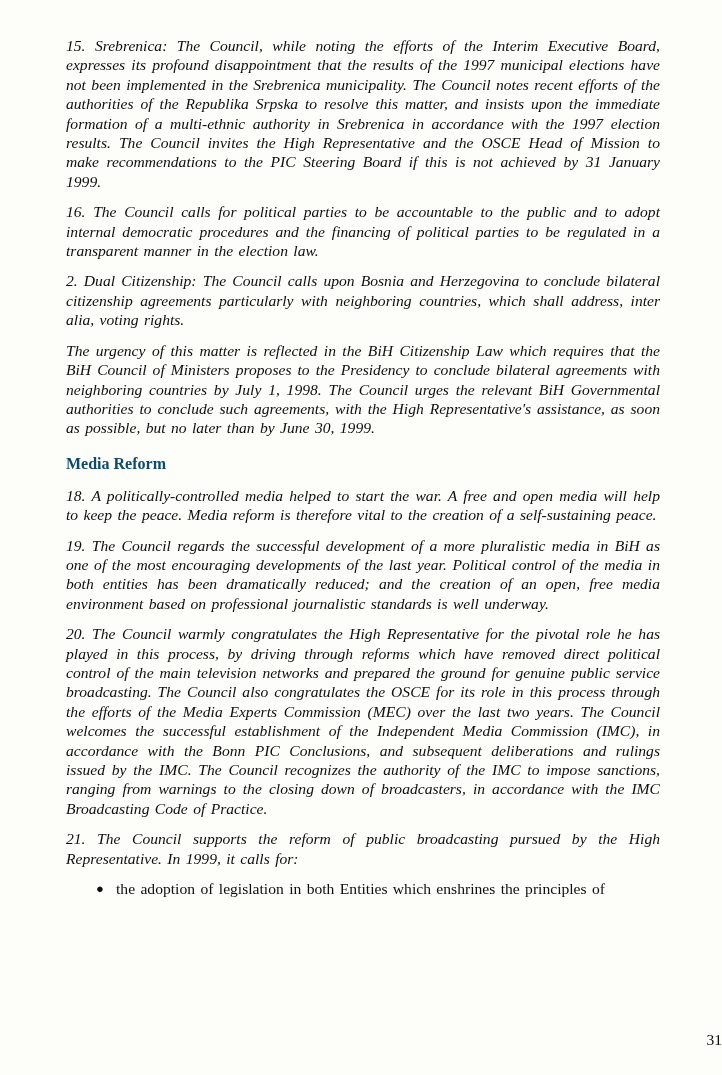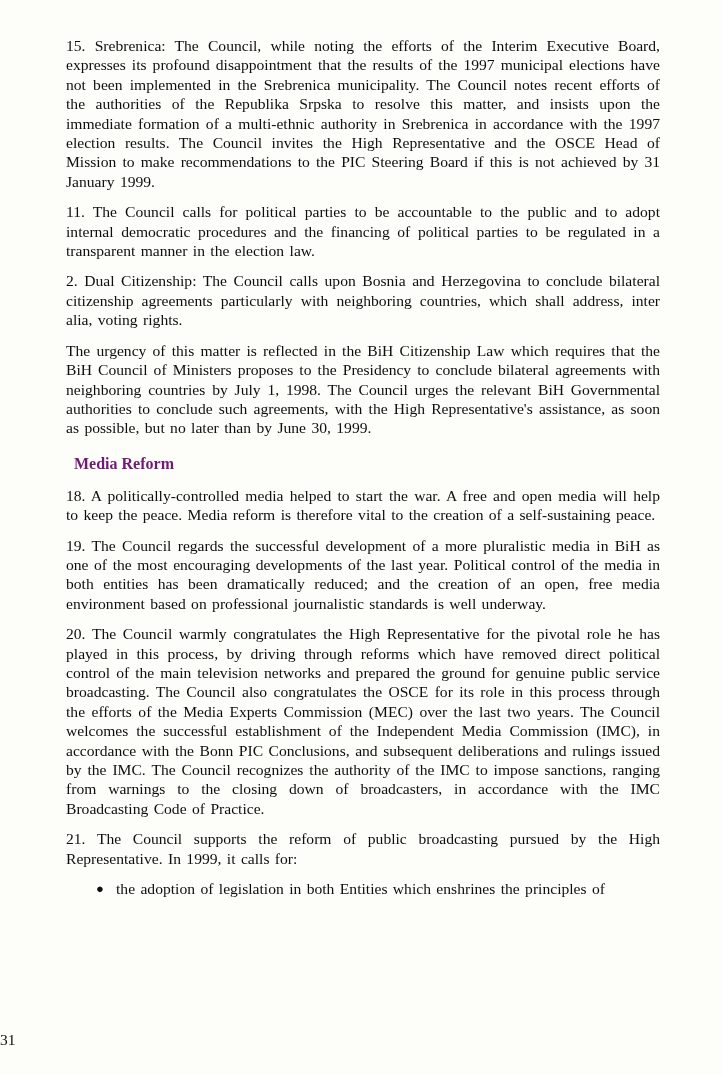--- a/index.html
+++ b/index.html
@@ -22,27 +22,28 @@
     top: 36px;
     left: 66px;
     right: 62px;
   }
   p.para {
     margin: 0 0 11px 0;
     font-size: 15.6px;
     line-height: 19.4px;
     text-align: justify;
     word-spacing: 1.5px;
+    font-style: italic;
   }
   h2.section-heading {
-    margin: 16px 0 13px 8px;
+    margin: 16px 0 13px 0;
     font-size: 16px;
     line-height: 19px;
     font-weight: bold;
-    color: #701a75;
+    color: #0c4a6e;
     text-align: left;
   }
   .bullet-row {
     display: flex;
     margin: 4px 0 0 30px;
     font-size: 15.6px;
     line-height: 19.4px;
   }
   .bullet-marker {
     width: 20px;
@@ -54,34 +55,34 @@
   .bullet-text {
     flex: 1;
     text-align: justify;
     word-spacing: 1.5px;
   }
   .page-number {
     position: absolute;
     bottom: 26px;
     left: 0;
     right: 0;
-    text-align: left;
+    text-align: right;
     font-size: 15.5px;
     color: #0e0e0e;
   }
 </style>
 </head>
 <body>
 
 <div class="page">
   <div class="content">
 
     <p class="para">15. Srebrenica: The Council, while noting the efforts of the Interim Executive Board, expresses its profound disappointment that the results of the 1997 municipal elections have not been implemented in the Srebrenica municipality. The Council notes recent efforts of the authorities of the Republika Srpska to resolve this matter, and insists upon the immediate formation of a multi-ethnic authority in Srebrenica in accordance with the 1997 election results. The Council invites the High Representative and the OSCE Head of Mission to make recommendations to the PIC Steering Board if this is not achieved by 31 January 1999.</p>
 
-    <p class="para">11. The Council calls for political parties to be accountable to the public and to adopt internal democratic procedures and the financing of political parties to be regulated in a transparent manner in the election law.</p>
+    <p class="para">16. The Council calls for political parties to be accountable to the public and to adopt internal democratic procedures and the financing of political parties to be regulated in a transparent manner in the election law.</p>
 
     <p class="para">2. Dual Citizenship: The Council calls upon Bosnia and Herzegovina to conclude bilateral citizenship agreements particularly with neighboring countries, which shall address, inter alia, voting rights.</p>
 
     <p class="para">The urgency of this matter is reflected in the BiH Citizenship Law which requires that the BiH Council of Ministers proposes to the Presidency to conclude bilateral agreements with neighboring countries by July 1, 1998. The Council urges the relevant BiH Governmental authorities to conclude such agreements, with the High Representative's assistance, as soon as possible, but no later than by June 30, 1999.</p>
 
     <h2 class="section-heading">Media Reform</h2>
 
     <p class="para">18. A politically-controlled media helped to start the war. A free and open media will help to keep the peace. Media reform is therefore vital to the creation of a self-sustaining peace.</p>
 
     <p class="para">19. The Council regards the successful development of a more pluralistic media in BiH as one of the most encouraging developments of the last year. Political control of the media in both entities has been dramatically reduced; and the creation of an open, free media environment based on professional journalistic standards is well underway.</p>

